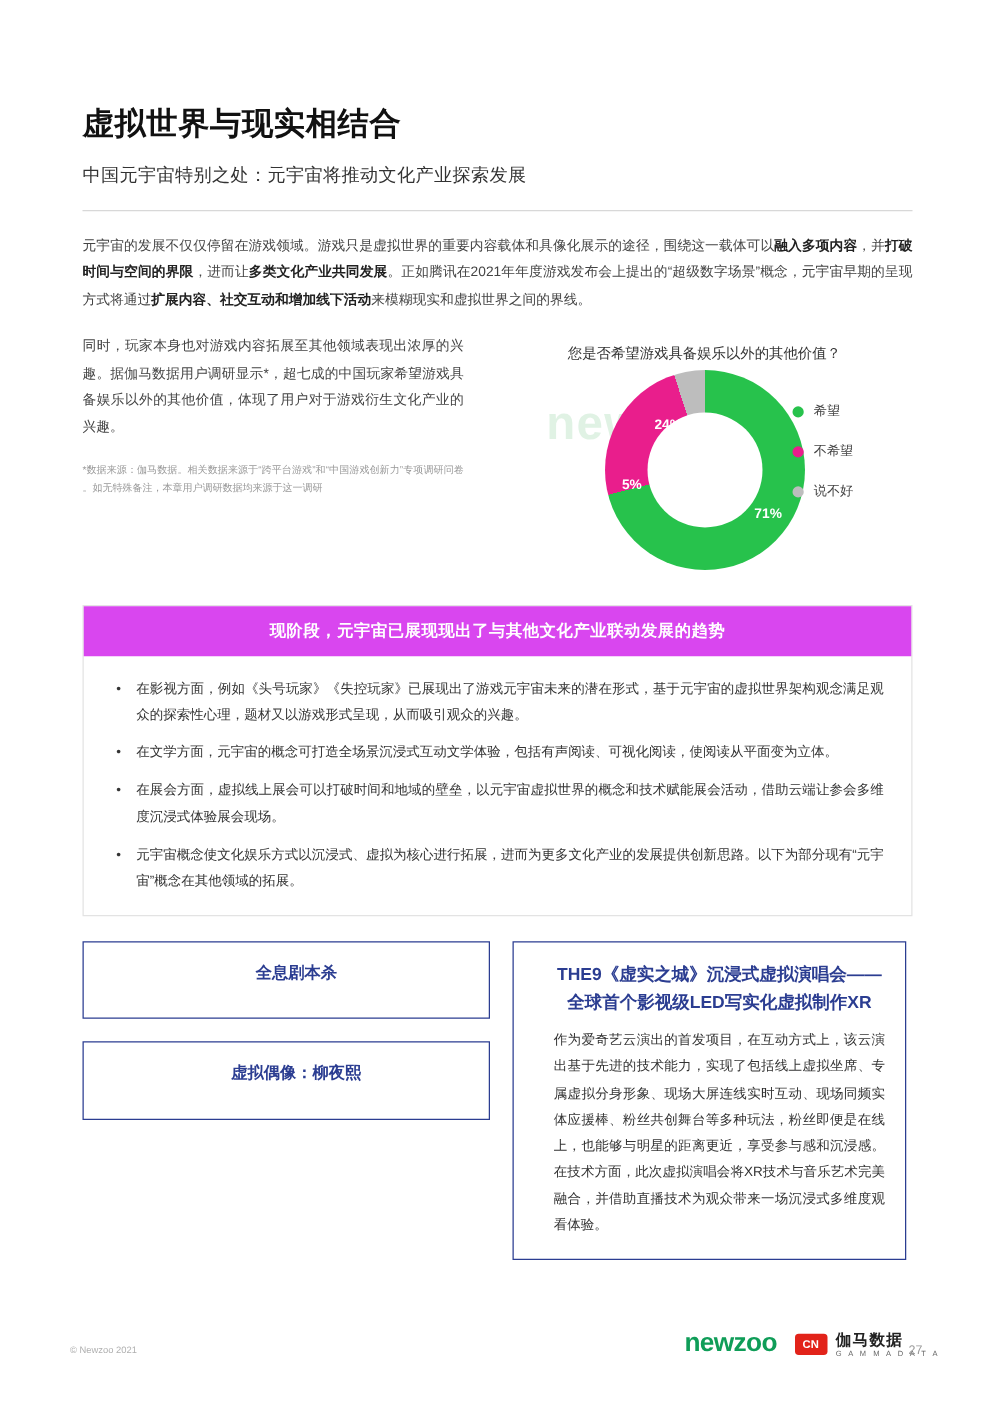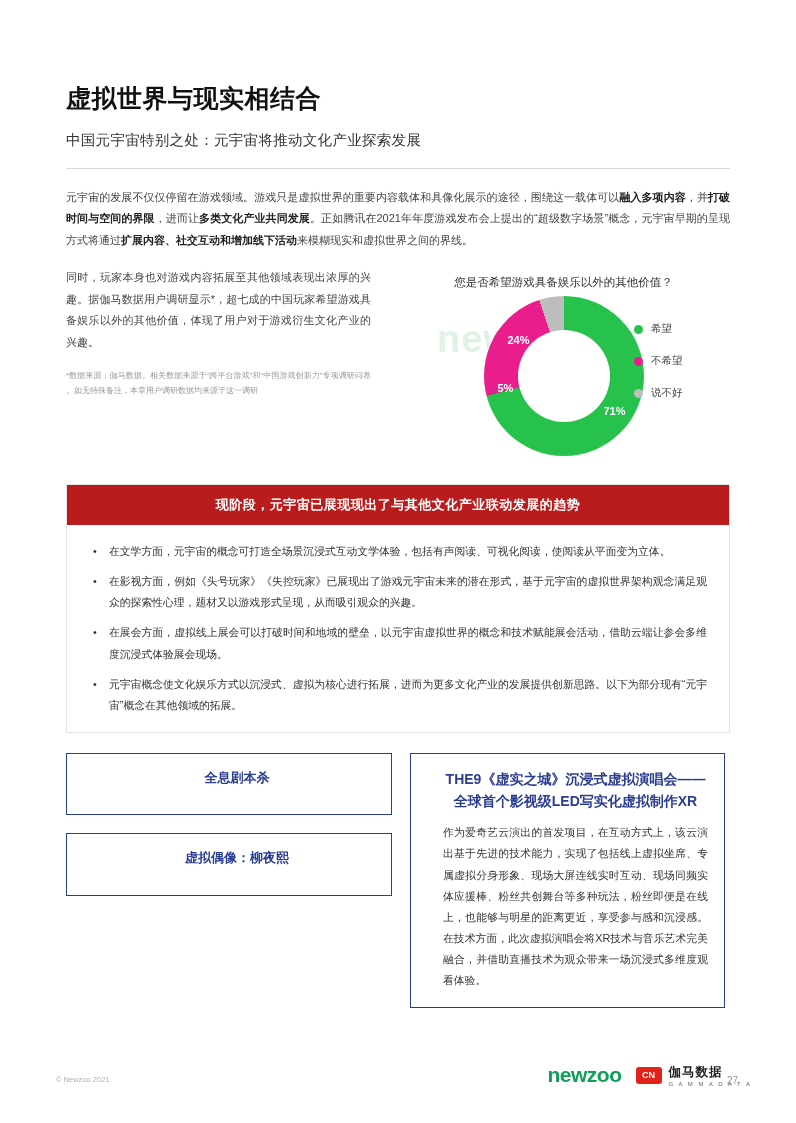--- a/index.html
+++ b/index.html
@@ -98,21 +98,21 @@
     border-radius: 50%;
     background: #fff;
   }
   .slice-label {
     position: absolute;
     font-size: 11px;
     font-weight: bold;
     color: #fff;
   }
   .lbl-71 { right: 18px; bottom: 39px; }
-  .lbl-24 { left: 24px; top: 38px; }
+  .lbl-24 { left: 40px; top: 38px; }
   .lbl-5  { left: 14px; top: 86px; }
   .legend {
     position: absolute;
     right: 0;
     top: 26px;
     width: 96px;
   }
   .legend-row {
     display: flex;
     align-items: center;
@@ -143,21 +143,21 @@
   }
   .watermark2 .big { font-size: 25px; font-weight: bold; letter-spacing: 2px; }
   .watermark2 .small { font-size: 9px; letter-spacing: 3px; margin-top: 2px; }
 
   .panel {
     margin-top: 28px;
     border: 1px solid #e3e3e3;
     background: #fff;
   }
   .panel-head {
-    background: #b91c1c;
+    background: #d946ef;
     color: #fff;
     text-align: center;
     font-size: 13px;
     font-weight: bold;
     padding: 11px 8px;
     letter-spacing: 0.5px;
   }
   .panel-body { padding: 16px 22px 16px 22px; }
   ul.bullets { margin: 0; padding: 0; list-style: none; }
   ul.bullets li {
@@ -308,22 +308,22 @@
             </div>
           </div>
         </div>
       </div>
     </div>
 
     <div class="panel">
       <div class="panel-head">现阶段，元宇宙已展现现出了与其他文化产业联动发展的趋势</div>
       <div class="panel-body">
         <ul class="bullets">
+          <li>在影视方面，例如《头号玩家》《失控玩家》已展现出了游戏元宇宙未来的潜在形式，基于元宇宙的虚拟世界架构观念满足观众的探索性心理，题材又以游戏形式呈现，从而吸引观众的兴趣。</li>
           <li>在文学方面，元宇宙的概念可打造全场景沉浸式互动文学体验，包括有声阅读、可视化阅读，使阅读从平面变为立体。</li>
-          <li>在影视方面，例如《头号玩家》《失控玩家》已展现出了游戏元宇宙未来的潜在形式，基于元宇宙的虚拟世界架构观念满足观众的探索性心理，题材又以游戏形式呈现，从而吸引观众的兴趣。</li>
           <li>在展会方面，虚拟线上展会可以打破时间和地域的壁垒，以元宇宙虚拟世界的概念和技术赋能展会活动，借助云端让参会多维度沉浸式体验展会现场。</li>
           <li>元宇宙概念使文化娱乐方式以沉浸式、虚拟为核心进行拓展，进而为更多文化产业的发展提供创新思路。以下为部分现有“元宇宙”概念在其他领域的拓展。</li>
         </ul>
       </div>
     </div>
 
     <div class="cards">
       <div>
         <div class="card left">
           <div class="card-title">全息剧本杀</div>

